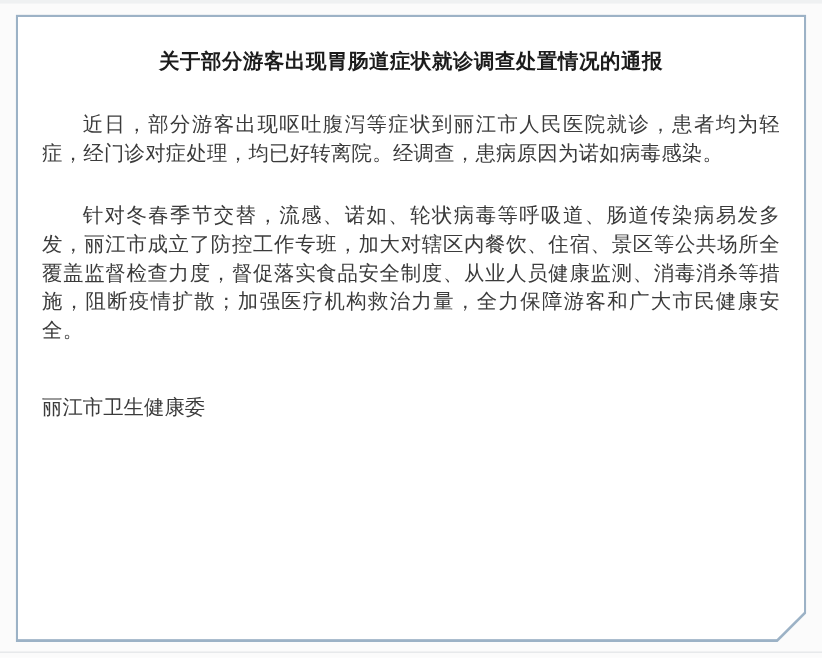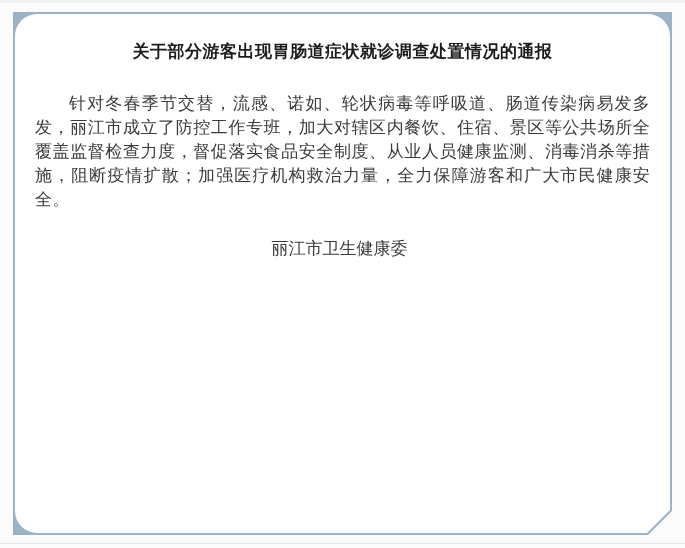--- a/index.html
+++ b/index.html
@@ -36,21 +36,20 @@
     background: #9cb2c6;
     clip-path: polygon(0 0, 100% 0, 100% calc(100% - 24px), calc(100% - 24px) 100%, 0 100%);
   }
   .frame-inner {
     position: absolute;
     left: 2px; top: 2px; right: 2px; bottom: 2px;
     background: #ffffff;
     clip-path: polygon(0 0, 100% 0, 100% calc(100% - 23px), calc(100% - 23px) 100%, 0 100%);
     box-sizing: border-box;
     padding: 26px 20px 0 20px;
-    border-radius: 22px;
   }
   .doc-title {
     margin: 0;
     text-align: center;
     font-size: 17px;
     line-height: 24px;
     font-weight: bold;
     color: #1c1c1c;
     letter-spacing: 0.5px;
   }
@@ -58,37 +57,38 @@
     margin: 28px 0 0 0;
     font-size: 17px;
     line-height: 24px;
     color: #3b3b3b;
     text-align: justify;
     text-indent: 2em;
     letter-spacing: 0.2px;
   }
   .doc-signature,
   .doc-date {
-    margin: 25px 0 0 0;
+    margin: 40px 0 0 0;
     font-size: 17px;
     line-height: 24px;
     color: #3b3b3b;
-    text-align: center;
+    text-align: left;
     padding-right: 6px;
   }
 </style>
 </head>
 <body>
 
 <div class="top-strip"></div>
 
 <div class="frame">
   <div class="frame-inner">
     <h1 class="doc-title">关于部分游客出现胃肠道症状就诊调查处置情况的通报</h1>
 
+    <p class="doc-para">近日，部分游客出现呕吐腹泻等症状到丽江市人民医院就诊，患者均为轻症，经门诊对症处理，均已好转离院。经调查，患病原因为诺如病毒感染。</p>
 
     <p class="doc-para">针对冬春季节交替，流感、诺如、轮状病毒等呼吸道、肠道传染病易发多发，丽江市成立了防控工作专班，加大对辖区内餐饮、住宿、景区等公共场所全覆盖监督检查力度，督促落实食品安全制度、从业人员健康监测、消毒消杀等措施，阻断疫情扩散；加强医疗机构救治力量，全力保障游客和广大市民健康安全。</p>
 
 
     <p class="doc-signature">丽江市卫生健康委</p>
 
   </div>
 </div>
 
 <div class="bottom-divider"></div>

